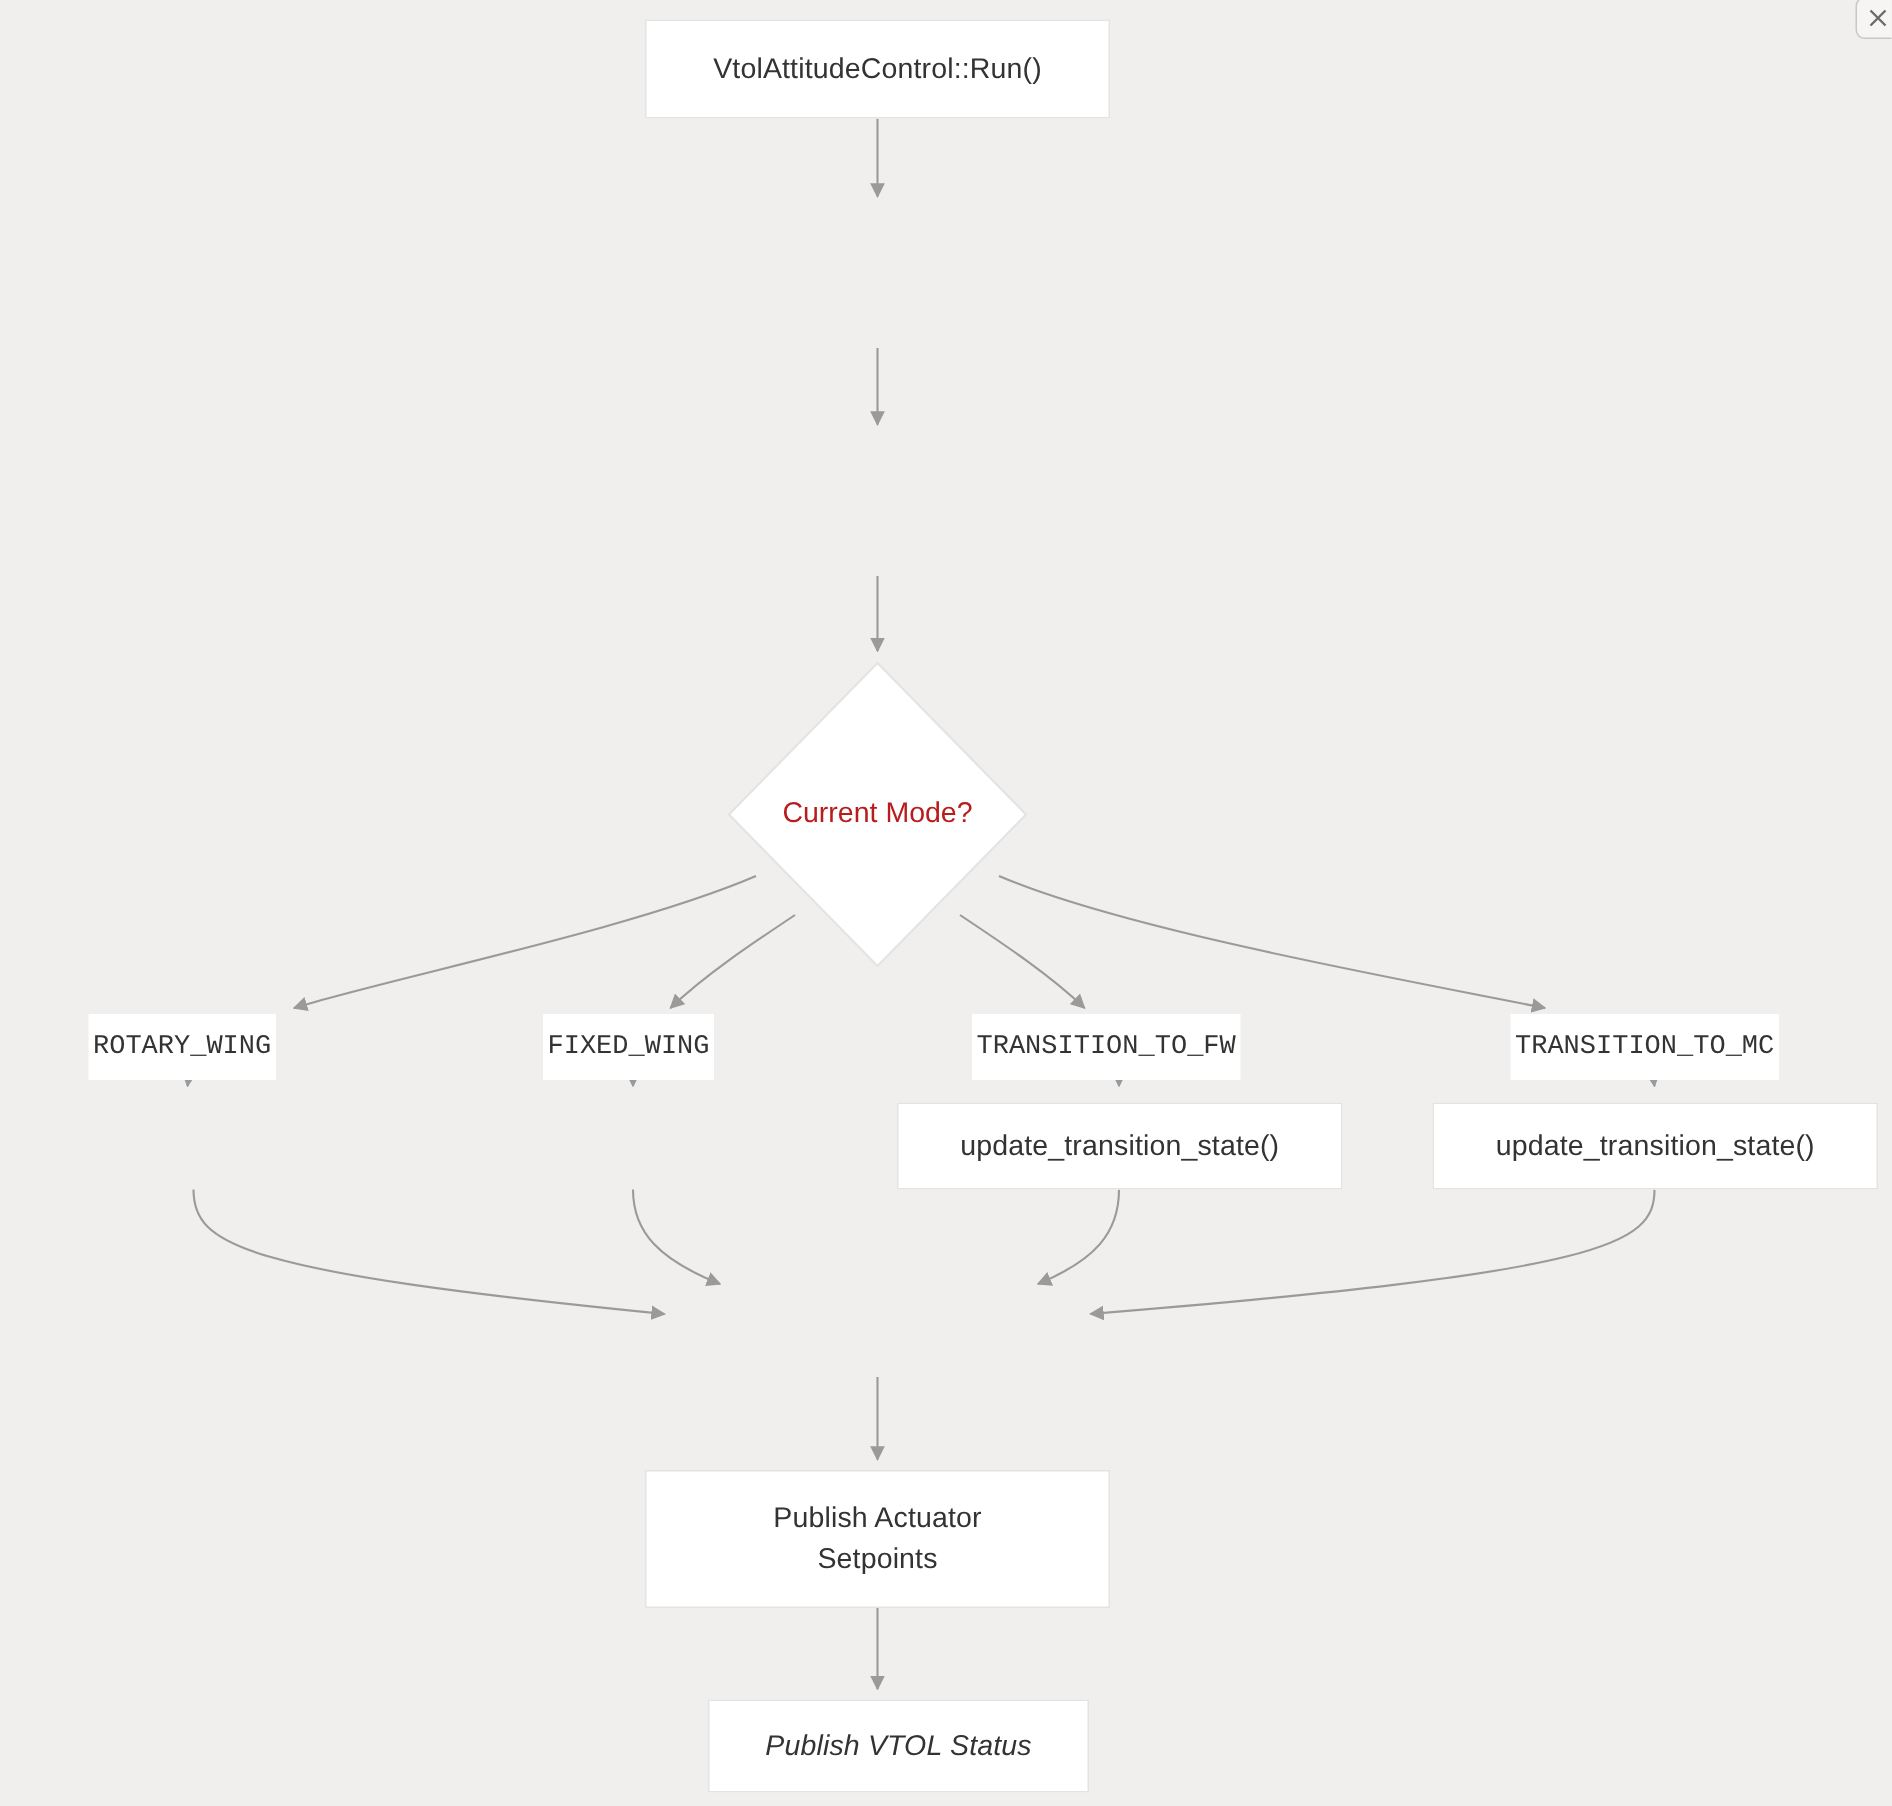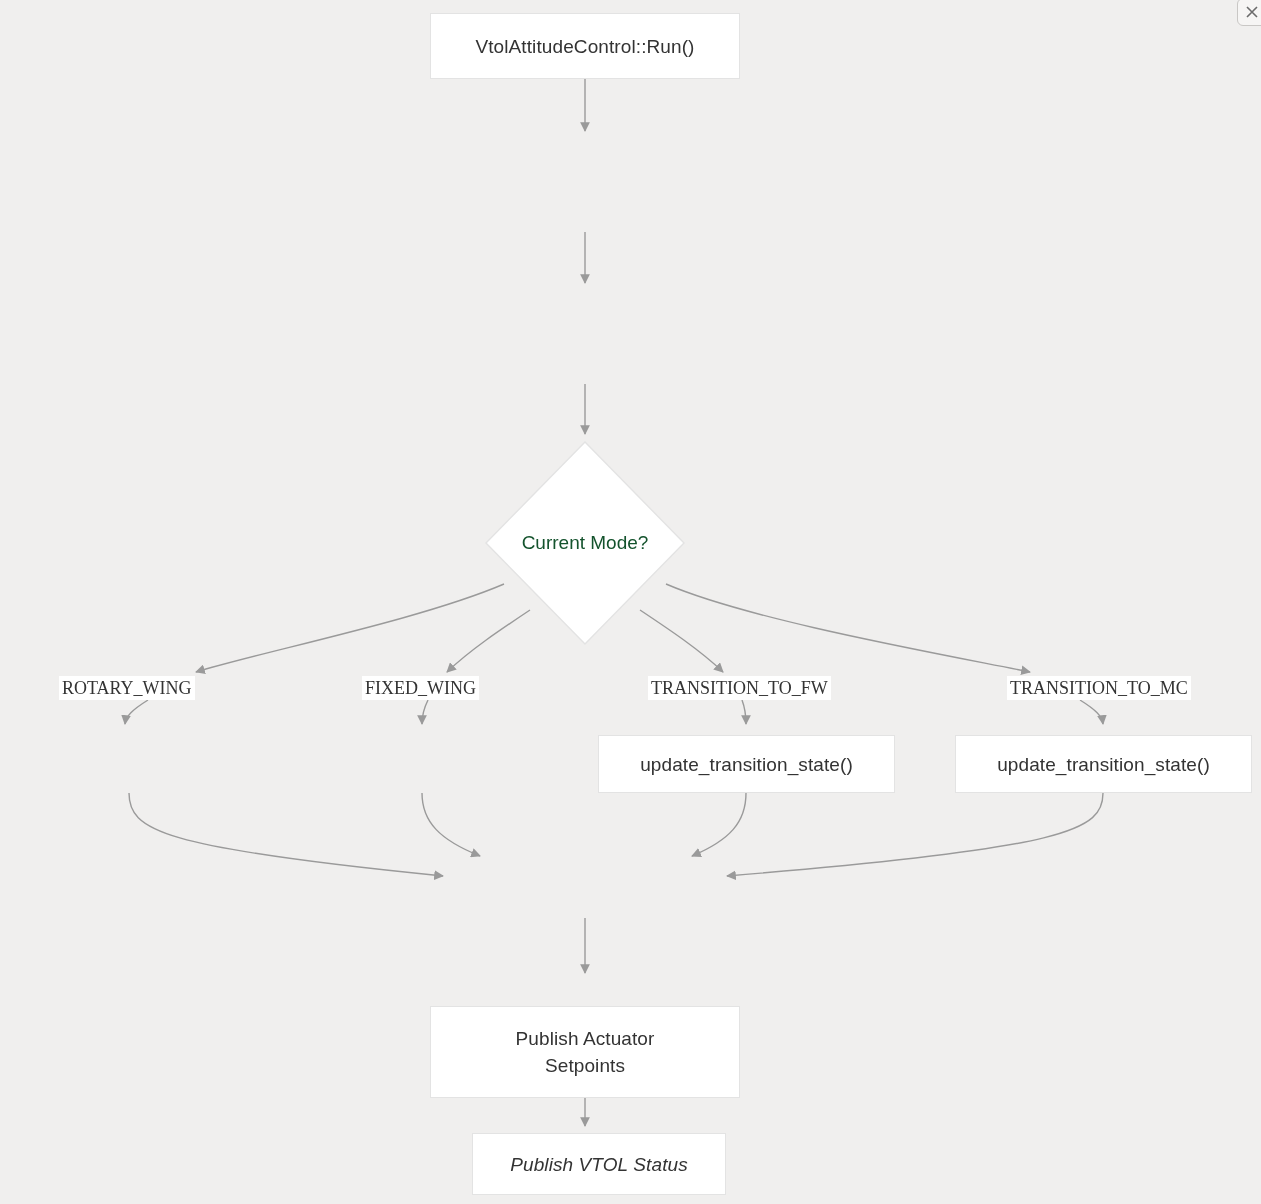--- a/index.html
+++ b/index.html
@@ -60,33 +60,33 @@
     height: 100%;
   }
   .diamond-label {
     position: absolute;
     left: 0; top: 0;
     width: 100%;
     height: 100%;
     display: flex;
     align-items: center;
     justify-content: center;
-    color: #14532d;
+    color: #b91c1c;
     font-size: 19px;
     font-family: "Liberation Sans", sans-serif;
   }
   .edge-label {
     position: absolute;
     background: #ffffff;
     color: #333333;
     font-size: 18px;
     line-height: 22px;
-    padding: 1px 3px;
+    padding: 11px 3px;
     white-space: nowrap;
-    font-family: Liberation Serif, serif;
+    font-family: Liberation Mono, monospace;
   }
   .close-btn {
     position: absolute;
     width: 30px;
     height: 28px;
     right: -6px;
     top: -2px;
     background: #f6f5f4;
     border: 1px solid #c9c7c5;
     border-radius: 6px;
@@ -161,21 +161,21 @@
 
   <div class="node" style="left:598px; top:735px; width:297px; height:58px;">
     <span>update_transition_state()</span>
   </div>
 
   <div class="node" style="left:955px; top:735px; width:297px; height:58px;">
     <span>update_transition_state()</span>
   </div>
 
 
-  <div class="node" style="left:430px; top:1006px; width:310px; height:92px;">
+  <div class="node" style="left:430px; top:980px; width:310px; height:92px;">
     <span>Publish Actuator
 Setpoints</span>
   </div>
 
   <div class="node" style="left:472px; top:1133px; width:254px; height:62px;font-style:italic;">
     <span>Publish VTOL Status</span>
   </div>
 
   <div class="edge-label" style="left:59px; top:676px;">ROTARY_WING</div>
 

